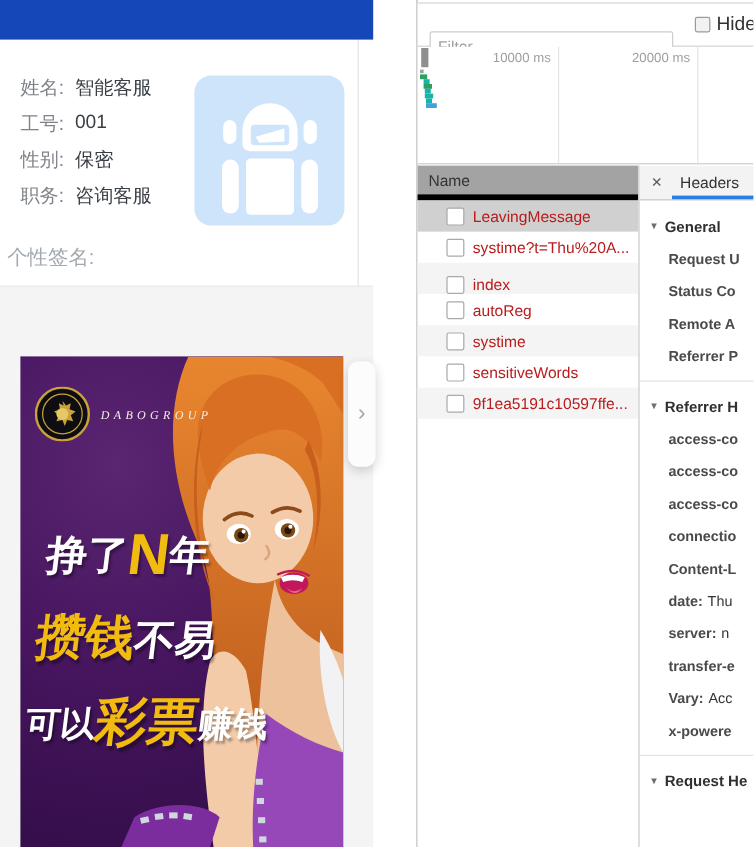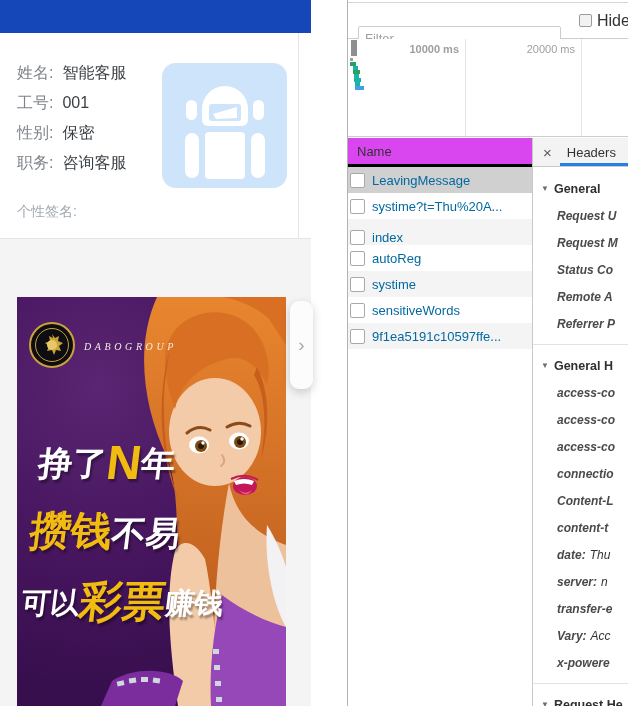--- a/index.html
+++ b/index.html
@@ -7,21 +7,21 @@
        font-family:"Liberation Sans",sans-serif;-webkit-font-smoothing:antialiased;}
 
   
   .left-pane{position:absolute;left:0;top:0;width:299px;height:706px;background:#fff;
              border-right:1px solid #e4e4e4;box-sizing:border-box;}
   .topbar{position:absolute;left:0;top:0;width:311px;height:33px;background:#1547b9;}
   .profile-fields{position:absolute;left:17px;top:58px;}
   .pf-row{height:30px;display:flex;align-items:center;font-size:16px;}
   .pf-label{color:#7f8389;margin-right:9px;}
   .pf-value{color:#3a3f45;}
-  .signature{position:absolute;left:17px;top:203px;font-size:14px;color:#a2a8af;text-align:right;}
+  .signature{position:absolute;left:6px;top:203px;font-size:17px;color:#a2a8af;text-align:right;}
   .robot{position:absolute;left:162px;top:63px;width:125px;height:125px;background:#cee4fa;border-radius:14px;}
   .divider{position:absolute;left:0;top:238px;width:311px;height:1px;background:#e4e4e4;}
   .lower-bg{position:absolute;left:0;top:239px;width:311px;height:467px;background:#f4f4f5;}
 
   
   .ad{position:absolute;left:17px;top:297px;width:269px;height:409px;overflow:hidden;cursor:pointer;
       background:radial-gradient(ellipse 130% 95% at 30% 22%, #5a2572 0%, #46155e 45%, #2e0b43 100%);}
   .ad svg.girl{position:absolute;left:0;top:0;}
   .logo-row{position:absolute;left:12px;top:25px;display:flex;align-items:center;}
   .logo-badge{width:46px;height:46px;flex:none;}
@@ -52,54 +52,54 @@
   .filter-input::placeholder{color:#9e9e9e;}
   .hide-cb{position:absolute;left:231px;top:11px;width:11px;height:11px;border:1px solid #9b9b9b;
            border-radius:2px;background:#f2f2f2;cursor:pointer;}
   .hide-label{position:absolute;left:249px;top:9px;font-size:16px;color:#333;white-space:nowrap;cursor:pointer;}
 
   .overview{position:absolute;left:0;top:39px;width:280px;height:98px;border-bottom:1px solid #ccc;
             box-sizing:border-box;background:#fff;}
   .grid{position:absolute;top:0;bottom:0;width:1px;background:#e4e4e4;}
   .g1{left:117px;} .g2{left:233px;}
   .tick{position:absolute;top:4px;font-size:11px;color:#9e9e9e;text-align:right;}
-  .t1{left:0;width:111px;font-weight:bold;} .t2{left:117px;width:110px;}
+  .t1{left:0;width:111px;} .t2{left:117px;width:110px;}
   .scrubber{position:absolute;left:3px;top:1px;width:6px;height:16px;background:#8f8f8f;}
   .wf{position:absolute;height:4px;}
   .wf1{left:2px;top:19px;width:3px;height:3px;background:#9e9e9e;}
   .wf2{left:2px;top:23px;width:6px;background:#2aa25f;}
   .wf3{left:5px;top:27px;width:5px;background:#18b3a9;}
   .wf4{left:5px;top:31px;width:7px;background:#2aa25f;}
   .wf5{left:6px;top:35px;width:5px;background:#18b3a9;}
   .wf6{left:6px;top:39px;width:7px;background:#18b3a9;}
   .wf7{left:7px;top:43px;width:5px;background:#18b3a9;}
   .wf8{left:7px;top:47px;width:9px;background:#41a1e0;}
 
   .net-table{position:absolute;left:0;top:138px;width:184px;height:568px;background:#fff;}
-  .net-header{height:29px;border-bottom:3px solid #000000;background:#d946ef;display:flex;align-items:center;
+  .net-header{height:29px;border-bottom:5px solid #000000;background:#a3a3a3;display:flex;align-items:center;
               padding-left:9px;box-sizing:border-box;font-size:13px;color:#333;cursor:pointer;}
-  .req-row{height:26px;display:flex;align-items:center;font-size:13px;color:#0369a1;padding-left:2px;
+  .req-row{height:26px;display:flex;align-items:center;font-size:13px;color:#b91c1c;padding-left:24px;
            box-sizing:border-box;cursor:pointer;}
   .req-row .cb{width:13px;height:13px;border:1px solid #a9a9a9;border-radius:2px;background:#fff;
                margin-right:7px;flex:none;}
   .req-row span{white-space:nowrap;overflow:hidden;}
   .r0{background:#d0d0d0;} .r2{background:#f4f4f4;align-items:flex-end;} .r4{background:#f4f4f4;} .r6{background:#f4f4f4;}
 
   .details{position:absolute;left:184px;top:138px;width:97px;height:568px;border-left:1px solid #c9c9c9;
            box-sizing:border-box;background:#fff;overflow:hidden;}
   .det-tabbar{height:29px;background:#f3f3f3;border-bottom:1px solid #c9c9c9;box-sizing:border-box;
               position:relative;display:flex;align-items:center;}
   .det-close{margin-left:10px;color:#5a5a5a;font-size:15px;line-height:15px;cursor:pointer;}
   .det-tab{margin-left:15px;font-size:13px;color:#333;cursor:pointer;white-space:nowrap;}
   .tab-underline{position:absolute;left:27px;right:0;bottom:0;height:3px;background:#2a7de1;}
   .det-content{position:absolute;left:0;top:29px;right:0;bottom:-60px;padding-top:8px;font-size:12px;}
   .sec-title{display:flex;align-items:center;font-weight:bold;color:#303030;font-size:12.5px;
              padding-left:8px;height:27px;white-space:nowrap;cursor:pointer;}
   .tri{font-size:8px;color:#6e6e6e;margin-right:5px;flex:none;}
-  .hdr-row{padding-left:24px;height:27px;display:flex;align-items:center;white-space:nowrap;font-style:italic;}
+  .hdr-row{padding-left:24px;height:27px;display:flex;align-items:center;white-space:nowrap;}
   .hdr-key{font-weight:bold;color:#4a4a4a;}
   .hdr-val{color:#333;margin-left:4px;font-weight:normal;}
   .sec-sep{height:1px;background:#e2e2e2;margin:7px 0;}
 </style>
 </head>
 <body>
 
 <div id="app">
 
   <div class="left-pane">
@@ -276,60 +276,53 @@
       <div class="det-content">
 
         <div class="sec-title">
           <span class="tri">▼</span>
           <span>General</span>
         </div>
         <div class="hdr-row">
             <span class="hdr-key">Request U</span>
           </div>
         <div class="hdr-row">
-            <span class="hdr-key">Request M</span>
-          </div>
-        <div class="hdr-row">
             <span class="hdr-key">Status Co</span>
           </div>
         <div class="hdr-row">
             <span class="hdr-key">Remote A</span>
           </div>
         <div class="hdr-row">
             <span class="hdr-key">Referrer P</span>
           </div>
 
         <div class="sec-sep"></div>
 
         <div class="sec-title">
           <span class="tri">▼</span>
-          <span>General H</span>
+          <span>Referrer H</span>
         </div>
         <div class="hdr-row">
             <span class="hdr-key">access-co</span>
             <span class="hdr-val"></span>
           </div>
         <div class="hdr-row">
             <span class="hdr-key">access-co</span>
             <span class="hdr-val"></span>
           </div>
         <div class="hdr-row">
             <span class="hdr-key">access-co</span>
             <span class="hdr-val"></span>
           </div>
         <div class="hdr-row">
             <span class="hdr-key">connectio</span>
             <span class="hdr-val"></span>
           </div>
         <div class="hdr-row">
             <span class="hdr-key">Content-L</span>
-            <span class="hdr-val"></span>
-          </div>
-        <div class="hdr-row">
-            <span class="hdr-key">content-t</span>
             <span class="hdr-val"></span>
           </div>
         <div class="hdr-row">
             <span class="hdr-key">date:</span>
             <span class="hdr-val">Thu</span>
           </div>
         <div class="hdr-row">
             <span class="hdr-key">server:</span>
             <span class="hdr-val">n</span>
           </div>

